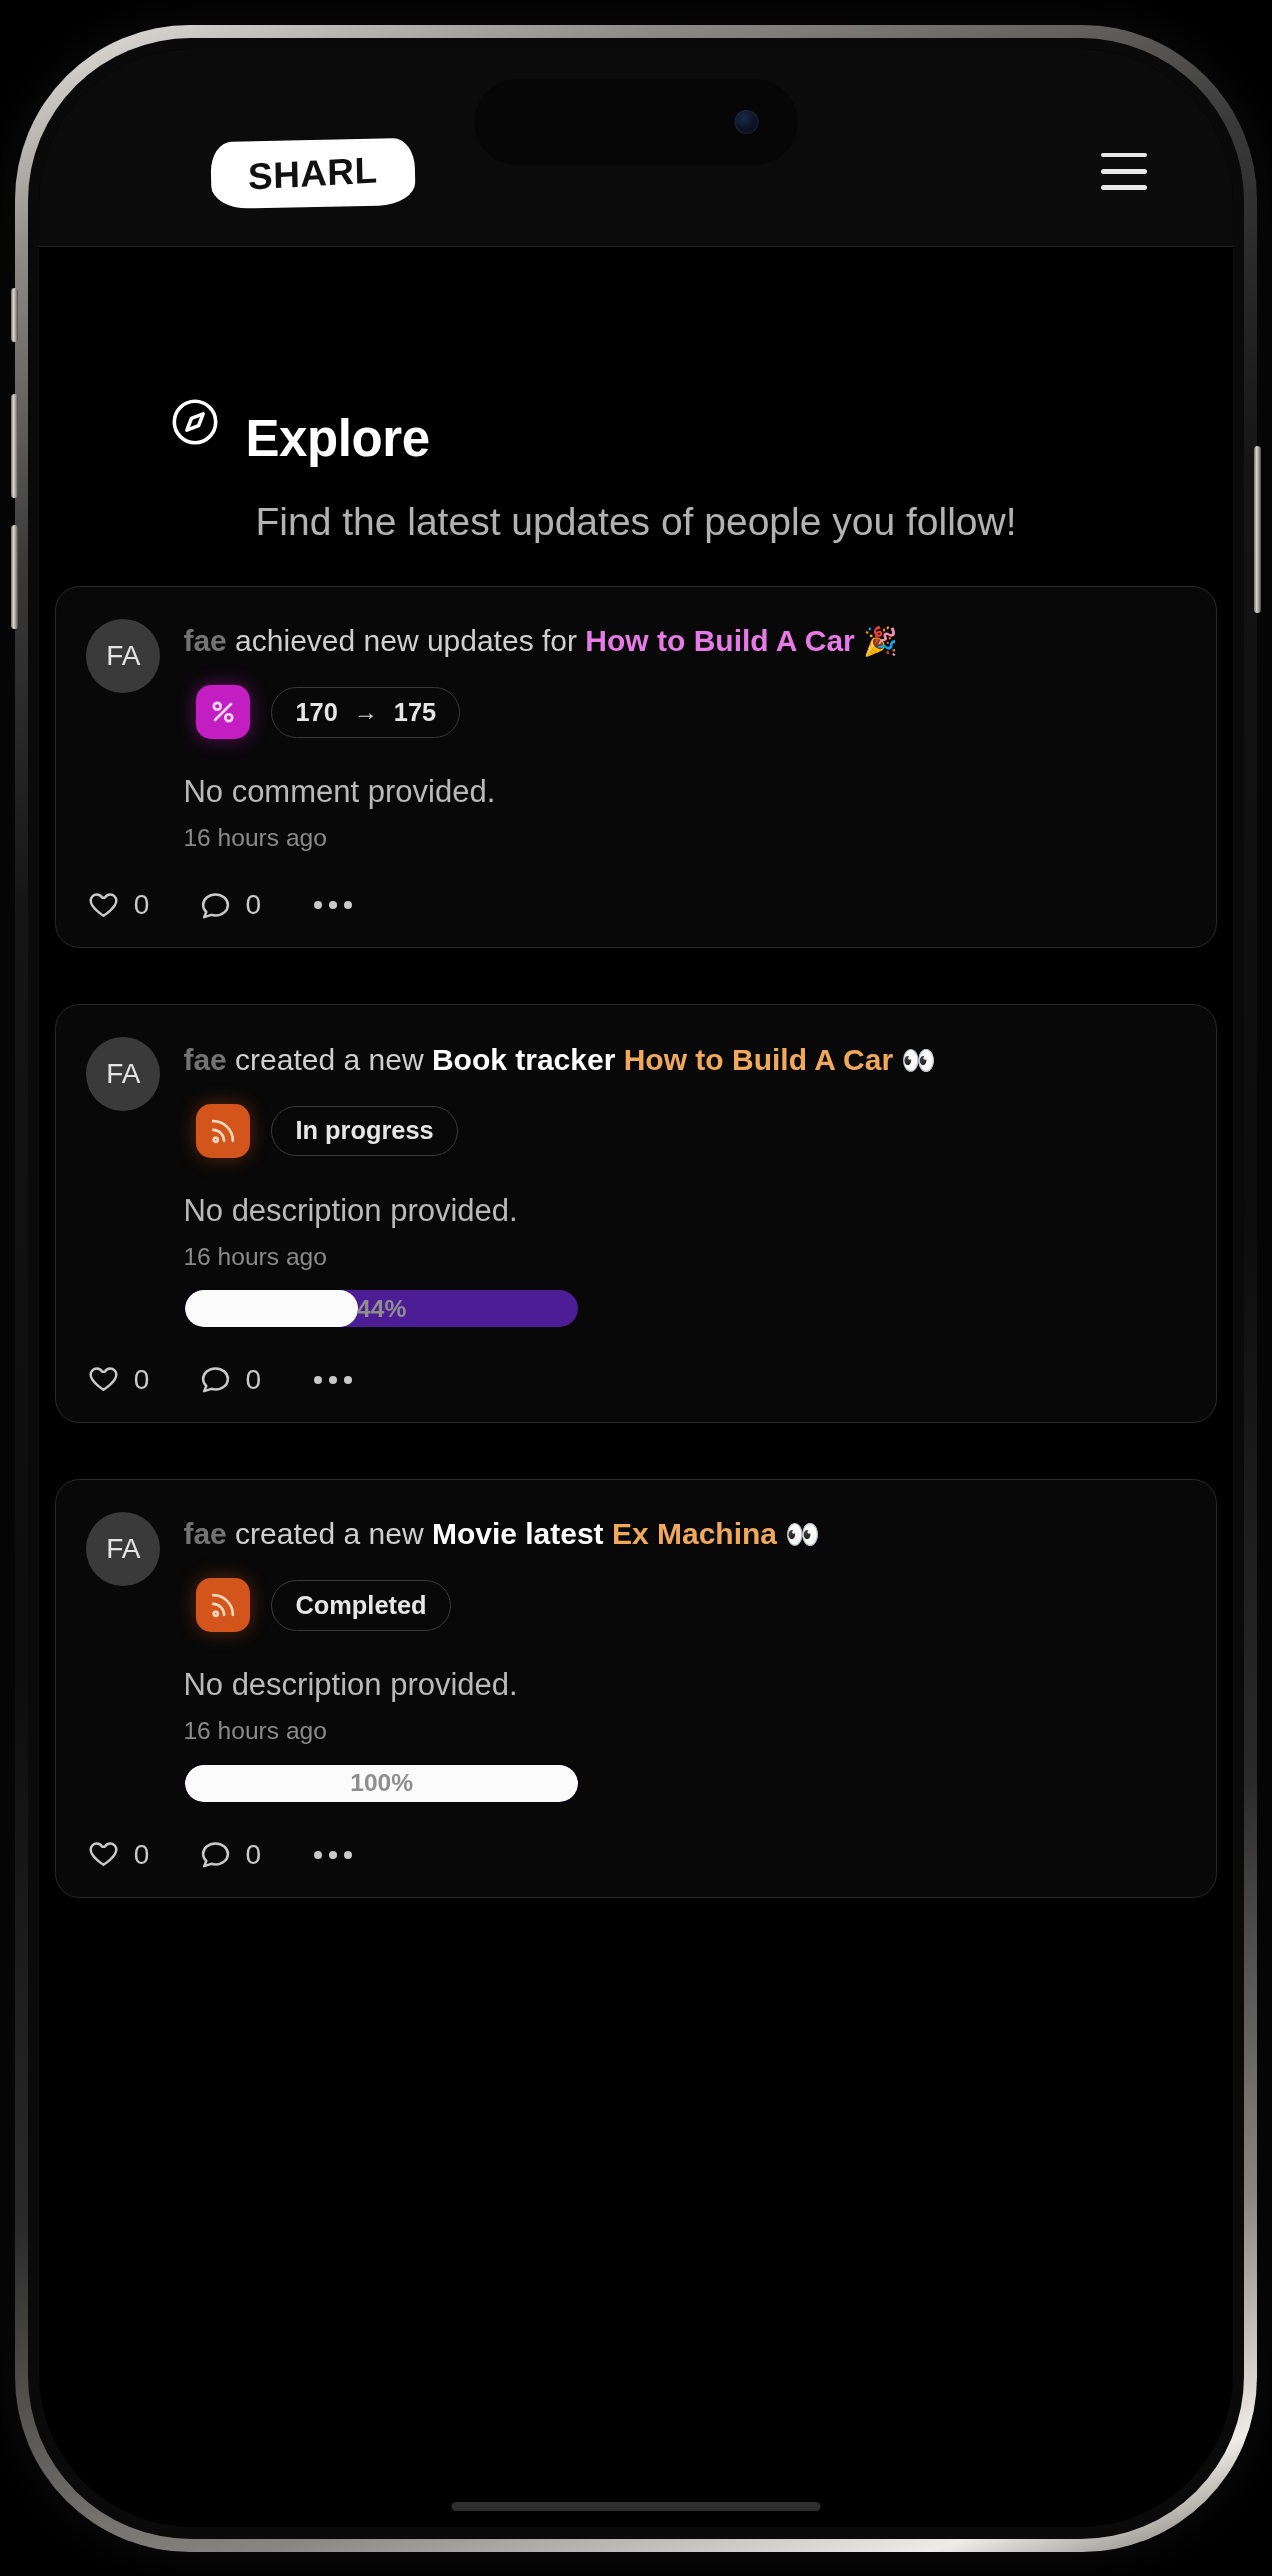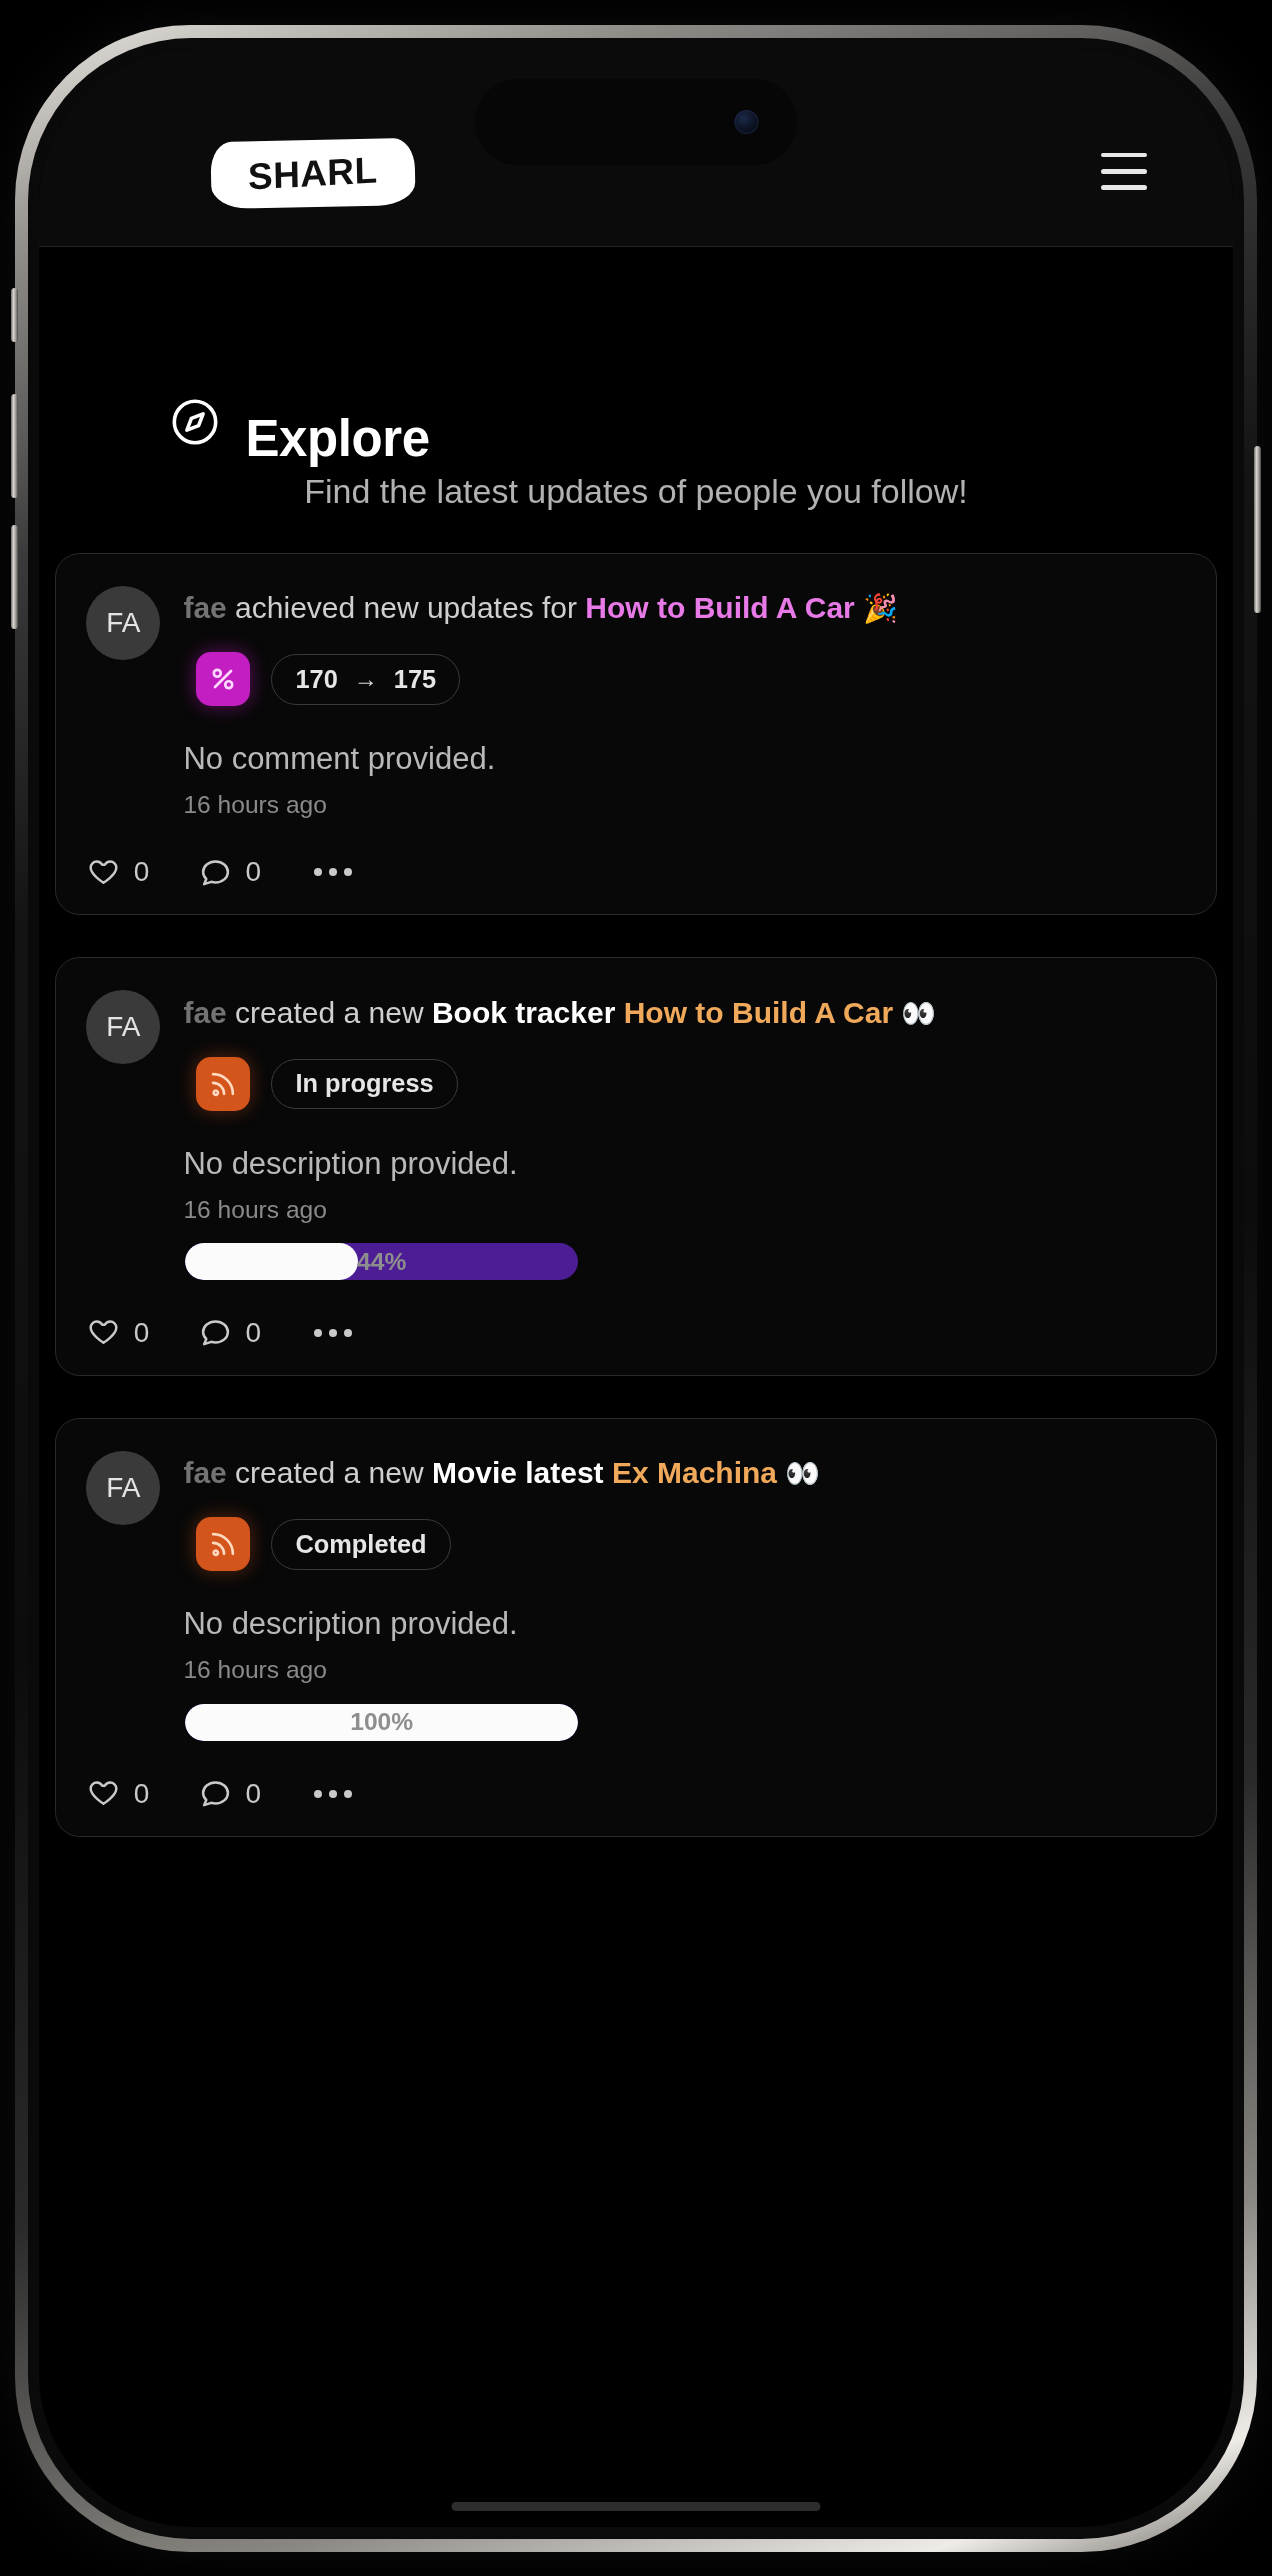--- a/index.html
+++ b/index.html
@@ -98,26 +98,26 @@
     position:absolute; top:198px; left:0; right:0; bottom:0;
     padding:0 16px;
     overflow:hidden;
   }
 
   .page-head { padding:130px 0 0 0; }
   .title-row { display:flex; align-items:center; gap:23px; padding-left:113px; }
   .compass { width:54px; height:54px; flex:none; }
   .page-title { color:#fff; font-size:51px; font-weight:600; letter-spacing:-0.4px;margin-top:32px; }
   .page-sub {
-    color:#b2b2b2; font-size:34px; font-weight:400;
-    text-align:center; margin-top:4px; padding:0 35px;
-  }
-
-  
-  .cards { margin-top:42px; display:flex; flex-direction:column; gap:42px; }
+    color:#b2b2b2; font-size:39px; font-weight:400;
+    text-align:center; margin-top:32px; padding:0 35px;
+  }
+
+  
+  .cards { margin-top:42px; display:flex; flex-direction:column; gap:56px; }
   .card {
     background:#080808;
     border:0.9px solid #2a2a2a;
     border-radius:24.6px;
     padding:32px 30px 24.6px 30px;
   }
 
   .card-top { display:flex; gap:23px; }
   .avatar {
     width:74px; height:74px; flex:none; border-radius:50%;

